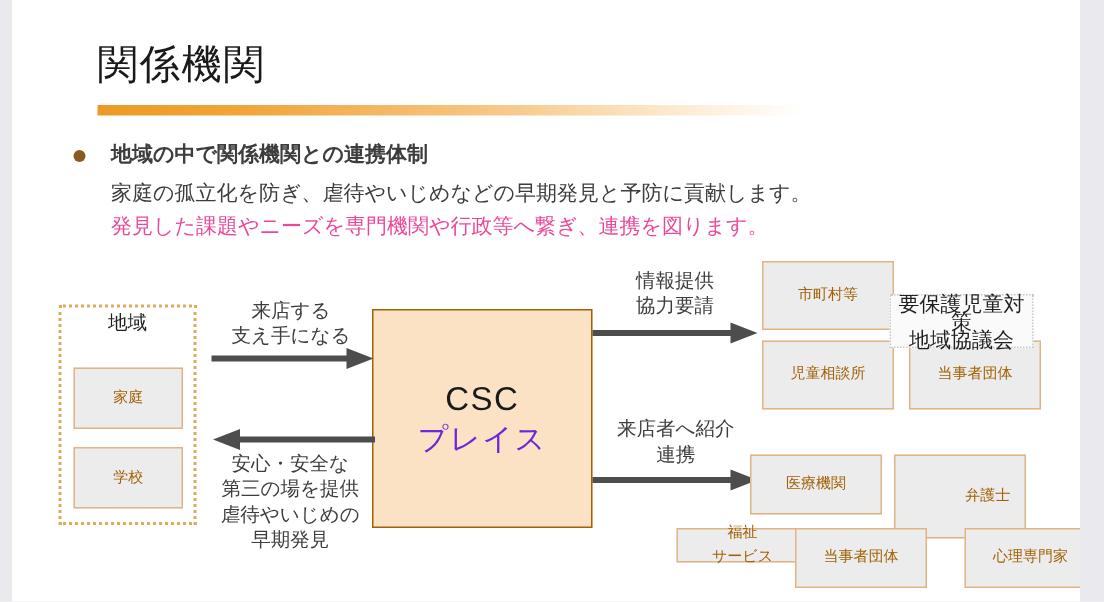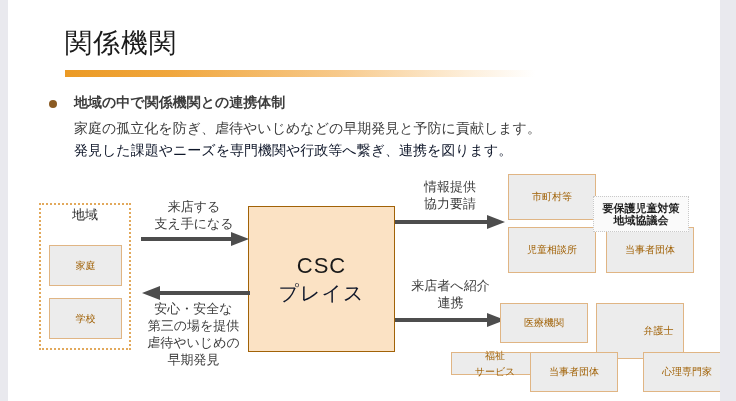--- a/index.html
+++ b/index.html
@@ -72,21 +72,21 @@
     line-height: 22px;
     color: #3d3d3d;
     white-space: nowrap;
   }
   #bullet-l3 {
     position: absolute;
     left: 66px;
     top: 139px;
     font-size: 14px;
     line-height: 22px;
-    color: #0f172a;
+    color: #ec4899;
     white-space: nowrap;
   }
 
   
   .gbox {
     position: absolute;
     box-sizing: border-box;
     background: #ececec;
     border: 1px solid #e0b584;
     display: flex;
@@ -131,21 +131,21 @@
     height: 146px;
     box-sizing: border-box;
     background: #fbe2c4;
     border: 1px solid #a16207;
     display: flex;
     flex-direction: column;
     align-items: center;
     justify-content: center;
   }
   #csc-line1 { font-size: 22px; line-height: 28px; color: #1a1a1a; letter-spacing: 1px; }
-  #csc-line2 { font-size: 20px; line-height: 27px; color: #0f172a; letter-spacing: 1px; }
+  #csc-line2 { font-size: 20px; line-height: 27px; color: #6d28d9; letter-spacing: 1px; }
 
   
   .arrow-svg { position: absolute; overflow: visible; }
   .arrow-label {
     position: absolute;
     text-align: center;
     font-size: 13px;
     line-height: 17px;
     color: #3d3d3d;
     white-space: pre-line;
@@ -174,25 +174,24 @@
     top: 196px;
     width: 96px;
     height: 36px;
     box-sizing: border-box;
     background: #fafafa;
     border: 1px dotted #c9c9c9;
     display: flex;
     align-items: center;
     justify-content: center;
     text-align: center;
-    font-size: 11px;
+    font-size: 14px;
     line-height: 12px;
     color: #1f1f1f;
     white-space: pre-line;
-    font-weight: bold;
   }
 
   
   #box-iryou    { left: 492px; top: 303px; width: 88px; height: 40px; }
   #box-bengoshi { left: 588px; top: 303px; width: 88px; height: 56px; padding-left: 37px; }
   #box-fukushi  { left: 443px; top: 352px; width: 88px; height: 23px; }
   #box-toujisha { left: 522px; top: 352px; width: 88px; height: 40px; }
   #box-shinri   { left: 635px; top: 352px; width: 88px; height: 40px; }
 </style>
 </head>

